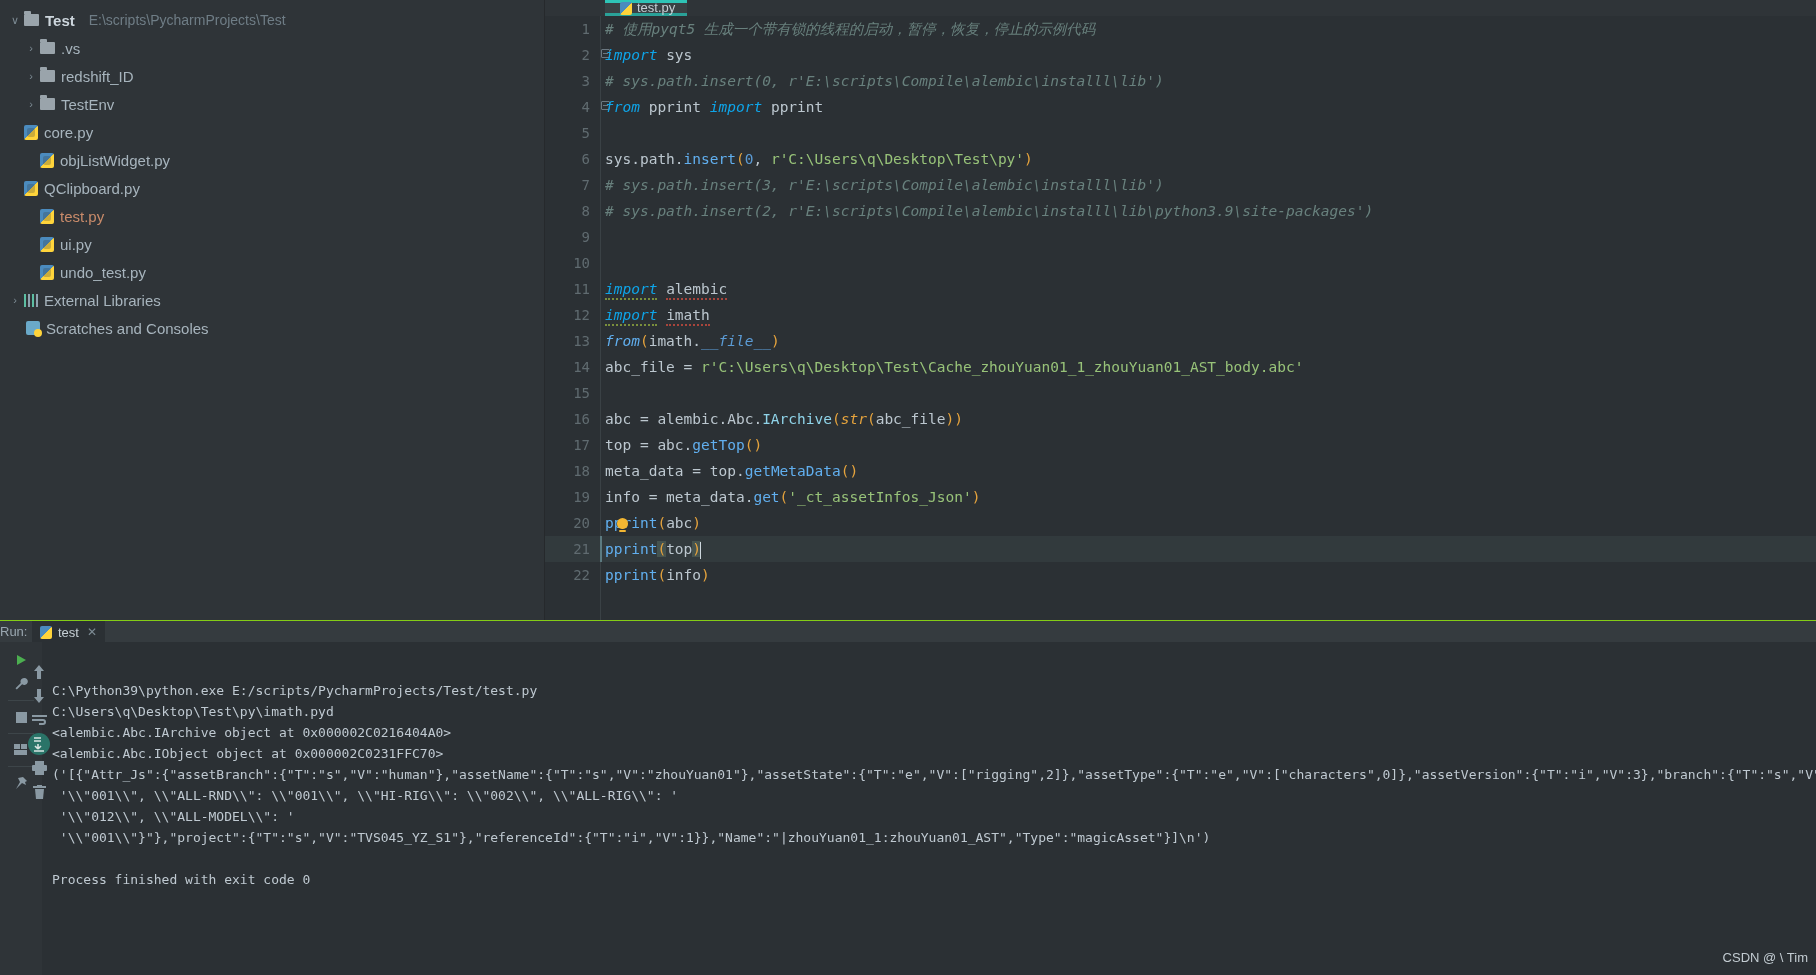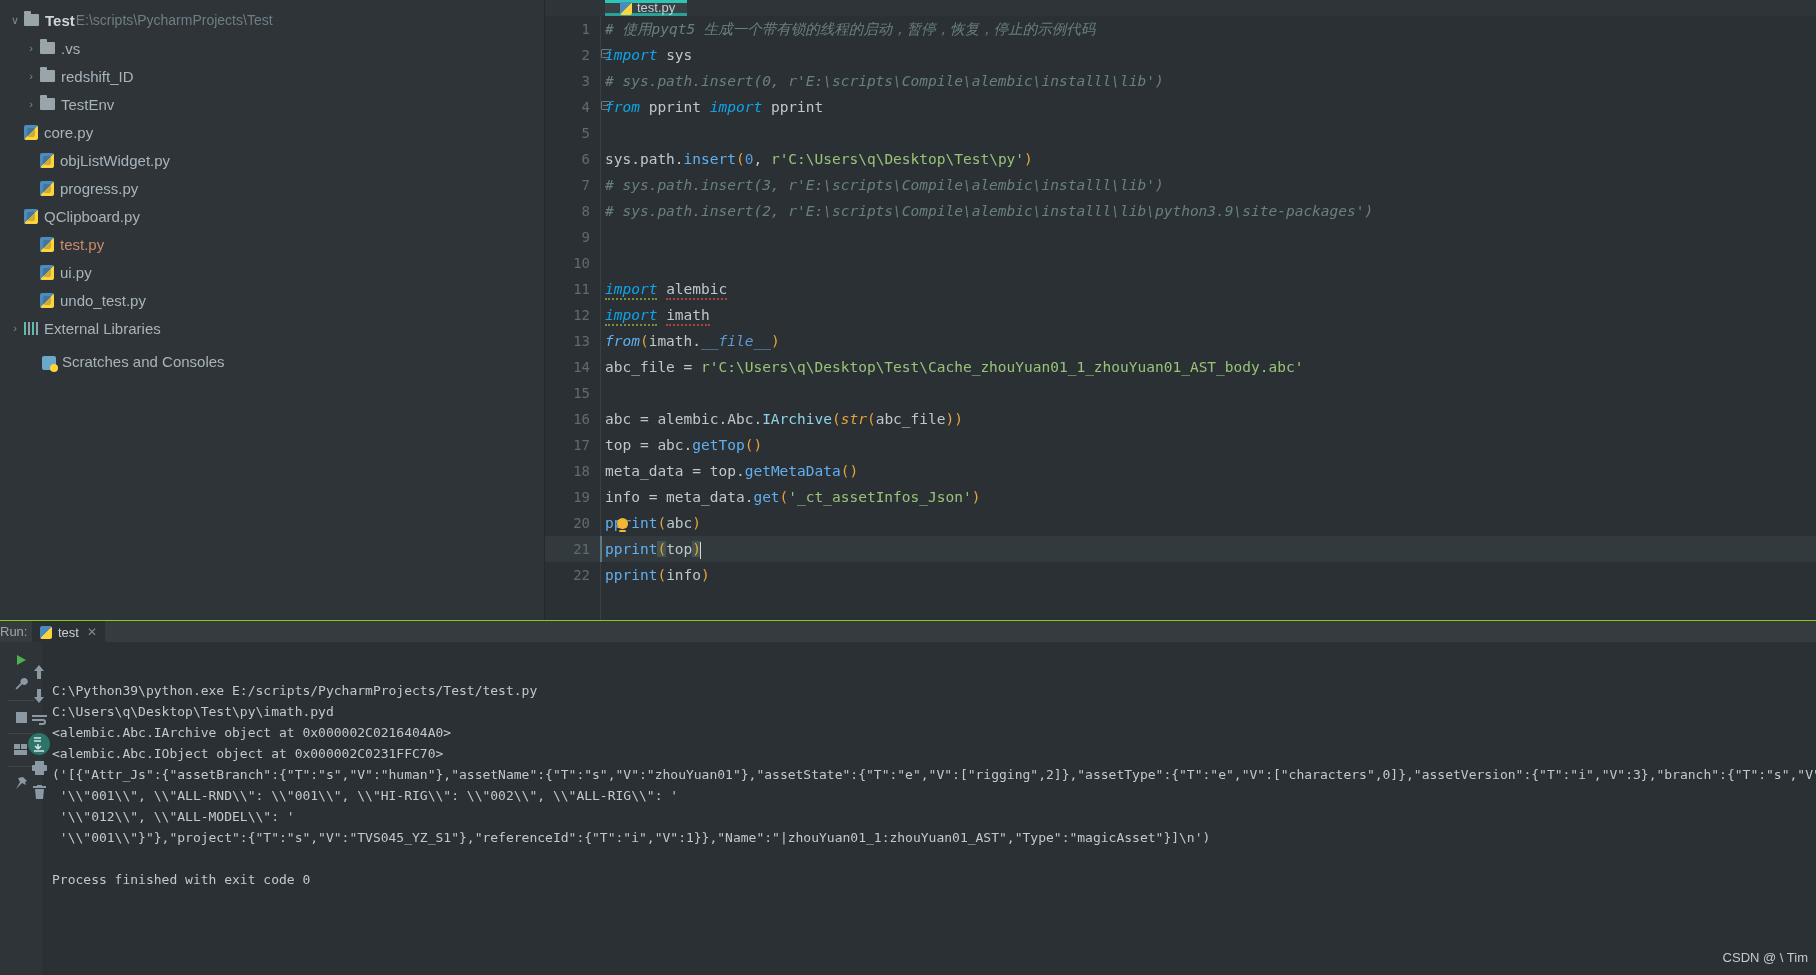--- a/index.html
+++ b/index.html
@@ -48,21 +48,21 @@
   }
   .ico-scratch {
     width:14px; height:14px; border-radius:2px; background:#6aa9c9; position:relative;
   }
   .ico-scratch:after{
     content:""; position:absolute; right:-2px; bottom:-2px;
     width:8px;height:8px;background:#ffd43b;border-radius:50%;
   }
   .tree-label { color:#a7b4bd; }
   .tree-label.bold { font-weight:bold; color:#cdd6dd; }
-  .tree-path { color:#6f7d86; margin-left:1px; font-size:14px; }
+  .tree-path { color:#6f7d86; margin-left:14px; font-size:14px; }
   .tree-label.hl { color:#c98b6a; }
 
   
   .editor {
     position:absolute; left:545px; top:0; right:0; height:620px;
     background:#2b3034; overflow:hidden;
   }
   .tabbar { height:16px; position:relative; background:#2f3438; }
   .tab-active {
     position:absolute; left:60px; top:0; width:82px; height:16px;
@@ -216,25 +216,20 @@
         <div class="tree-row" style="padding-left: 6px;">
           <span class="arrow"></span>
           <span class="ico ico-py"></span>
           <span class="tree-label">core.py</span>
         </div>
         <div class="tree-row" style="padding-left: 22px;">
           <span class="arrow"></span>
           <span class="ico ico-py"></span>
           <span class="tree-label">objListWidget.py</span>
         </div>
-        <div class="tree-row" style="padding-left: 22px;">
-          <span class="arrow"></span>
-          <span class="ico ico-py"></span>
-          <span class="tree-label">progress.py</span>
-        </div>
         <div class="tree-row" style="">
           <span class="arrow"></span>
           <span class="ico ico-py"></span>
           <span class="tree-label">QClipboard.py</span>
         </div>
         <div class="tree-row" style="padding-left: 22px;">
           <span class="arrow"></span>
           <span class="ico ico-py"></span>
           <span class="tree-label hl">test.py</span>
         </div>
@@ -246,21 +241,21 @@
         <div class="tree-row" style="padding-left: 22px;">
           <span class="arrow"></span>
           <span class="ico ico-py"></span>
           <span class="tree-label">undo_test.py</span>
         </div>
         <div class="tree-row" style="padding-left: 6px;">
           <span class="arrow">›</span>
           <span class="ico ico-lib"></span>
           <span class="tree-label">External Libraries</span>
         </div>
-        <div class="tree-row" style="padding-left: 24px; align-items: flex-end;">
+        <div class="tree-row" style="padding-left: 8px;">
           <span class="arrow"></span>
           <span class="ico ico-scratch"></span>
           <span class="tree-label">Scratches and Consoles</span>
         </div>
       </div>
   </div>
 
   <div class="editor">
     <div class="tabbar">
       <div class="tab-active"></div>

